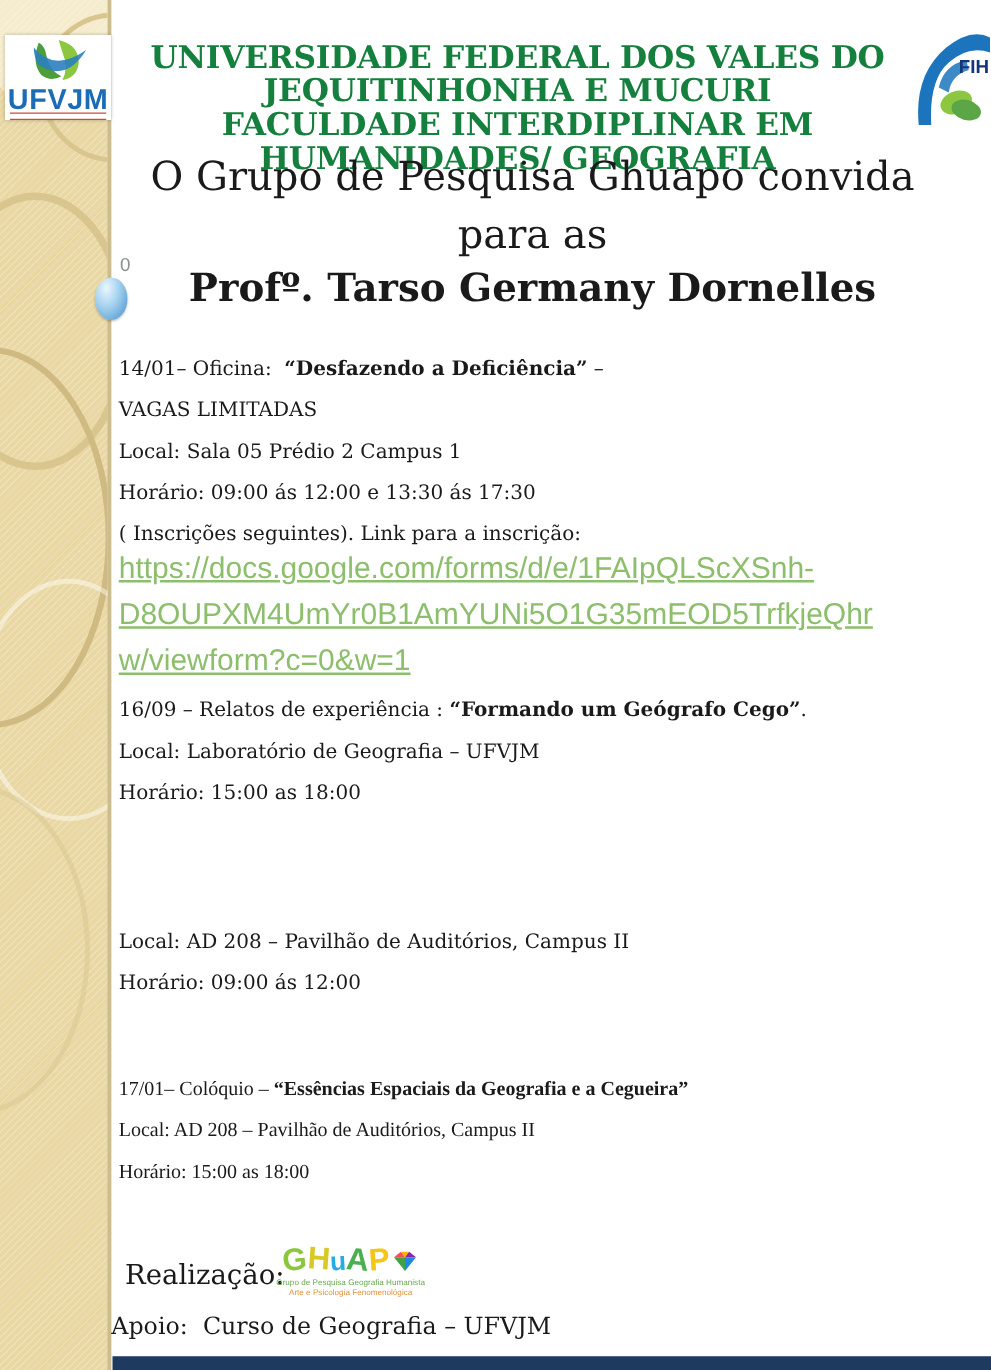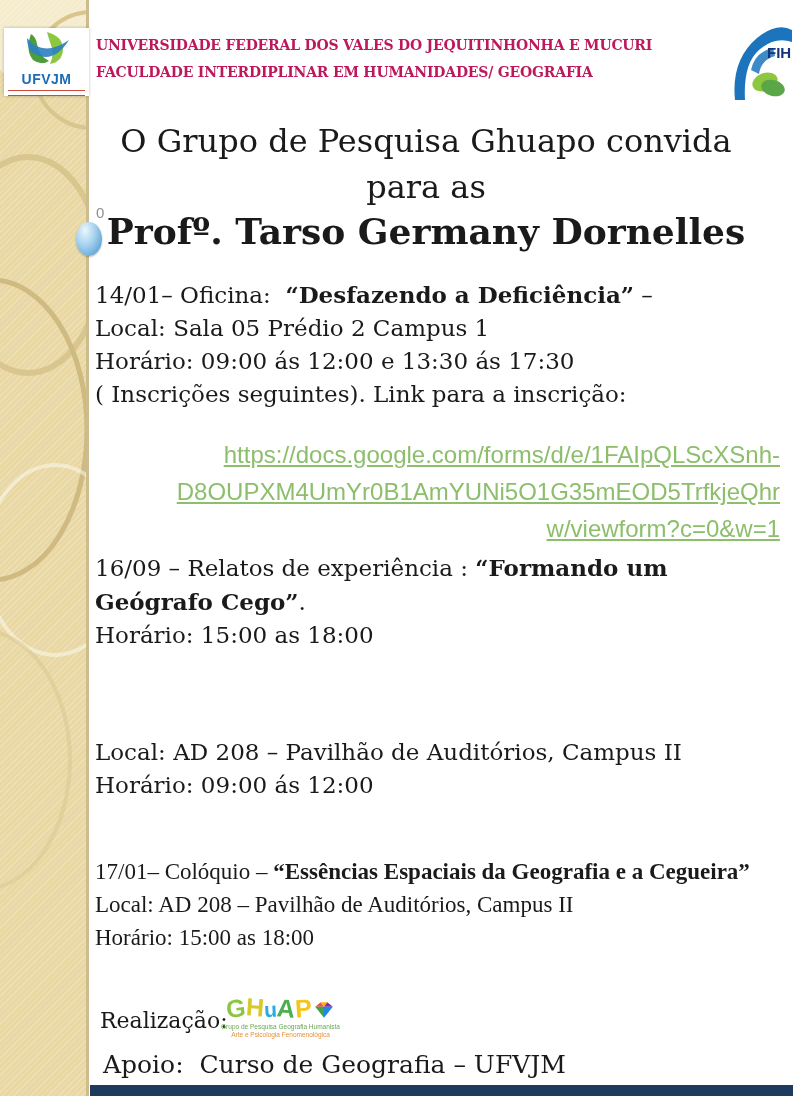--- a/index.html
+++ b/index.html
@@ -26,52 +26,52 @@
   #slide-number{
     position:absolute; left:96px; top:204px; font-family:"Liberation Sans", sans-serif;
     font-size:15px; color:#8c9091;
   }
   
   #ufvjm-logo{
     position:absolute; left:4px; top:28px; width:85px; height:68px; background:#ffffff;
     box-shadow:0 0 3px rgba(0,0,0,.25); text-align:center;
   }
   #ufvjm-logo .uf-text{
-    font-family:"Liberation Sans", sans-serif; font-weight:bold; font-size:14px;
+    font-family:"Liberation Sans", sans-serif; font-weight:bold; font-size:23px;
     color:#1b6cb5; letter-spacing:.5px; line-height:18px; margin-top:-2px;
   }
   #ufvjm-logo .uf-redline{
     margin:2px 4px 0 4px; height:4px;
     color:#c0392b; font-size:3.5px; line-height:4px; overflow:hidden;
     border-top:1px solid #cf4a3a; border-bottom:1px solid #cf4a3a;
   }
   #header-title{
-    position:absolute; left:96px; top:32px; width:636px; 
-    font-size:14px; font-weight:600; letter-spacing:-.2px; line-height:27px; color:#be185d;
+    position:absolute; left:96px; top:32px; width:636px; text-align:center;
+    font-size:25px; font-weight:600; letter-spacing:-.2px; line-height:27px; color:#15803d;
   }
   #fih-logo{ position:absolute; right:0px; top:26px; width:62px; height:80px;text-align:right; }
   
   #title-block{ position:absolute; left:92px; top:118px; width:668px; text-align:center; }
   #title-block .t1{ font-size:32px; line-height:46px; }
   #title-block .t2{ font-size:28px; line-height:44px; }
-  #title-block .t3{ font-size:36px; line-height:42px; font-weight:bold; }
+  #title-block .t3{ font-size:31px; line-height:42px; font-weight:bold; }
   
-  .event{ position:absolute; left:95px; width:685px; font-size:23px; line-height:33px; }
+  .event{ position:absolute; left:95px; width:685px; font-size:16px; line-height:33px; }
   .event div, .event span{ white-space:pre-wrap; }
   .q{ font-weight:bold; }
   #event-1{ top:278px; } #event-2{ top:551px; } #event-3{ top:736px; } #event-4{ top:855px;font-family:Liberation Serif, serif; }
   
   #link-block{
     position:absolute; left:95px; top:436px; width:685px;
-    font-family:"Liberation Sans", sans-serif; font-size:24px; line-height:37px;text-align:right;
+    font-family:"Liberation Sans", sans-serif; font-size:24px; line-height:37px;
   }
   #link-block a{ color:#8cbe6c; text-decoration:underline; cursor:pointer; }
   
   #realizacao{ position:absolute; left:100px; top:1008px; font-size:22px; }
-  #apoio{ position:absolute; left:103px; top:1050px; font-size:25px; white-space:pre-wrap; }
+  #apoio{ position:absolute; left:89px; top:1050px; font-size:19px; white-space:pre-wrap; }
   #ghuap-logo{ position:absolute; left:213px; top:995px; width:135px; height:54px; text-align:center;}
   #ghuap-letters{ font-family:"Liberation Sans", sans-serif; font-weight:bold; font-size:25px; line-height:26px;}
   #ghuap-letters span{ display:inline-block; }
   #ghuap-letters .l0{ transform:rotate(-6deg); }
   #ghuap-letters .l1{ transform:rotate(4deg) translateY(-1px); }
   #ghuap-letters .l2{ transform:rotate(-3deg); font-size:21px; }
   #ghuap-letters .l3{ transform:rotate(5deg); }
   #ghuap-letters .l4{ transform:rotate(-4deg); }
   #ghuap-gem{ display:inline-block; vertical-align:middle; margin-left:1px; }
   .ghuap-sub{ font-family:"Liberation Sans", sans-serif; font-size:6.5px; line-height:8px; }
@@ -123,33 +123,35 @@
     </svg>
   </div>
 
   <div id="title-block">
     <div class="t1">O Grupo de Pesquisa Ghuapo convida para as</div>
     <div class="t3">Profº. Tarso Germany Dornelles</div>
   </div>
 
   <div class="event" id="event-1">
     <div><span>14/01– Oficina:  </span><span class="q">“Desfazendo a Deficiência”</span><span> –</span></div>
+    <div>VAGAS LIMITADAS</div>
     <div>Local: Sala 05 Prédio 2 Campus 1</div>
     <div>Horário: 09:00 ás 12:00 e 13:30 ás 17:30</div>
     <div>( Inscrições seguintes). Link para a inscrição:</div>
   </div>
 
   <div id="link-block">
     <a>https://docs.google.com/forms/d/e/1FAIpQLScXSnh-</a><br>
     <a>D8OUPXM4UmYr0B1AmYUNi5O1G35mEOD5TrfkjeQhr</a><br>
     <a>w/viewform?c=0&amp;w=1</a>
   </div>
 
   <div class="event" id="event-2">
     <div><span>16/09 – Relatos de experiência : </span><span class="q">“Formando um Geógrafo Cego”</span><span>.</span></div>
+    <div>Local: Laboratório de Geografia – UFVJM</div>
     <div>Horário: 15:00 as 18:00</div>
   </div>
 
   <div class="event" id="event-3">
     <div>Local: AD 208 – Pavilhão de Auditórios, Campus II</div>
     <div>Horário: 09:00 ás 12:00</div>
   </div>
 
   <div class="event" id="event-4">
     <div><span>17/01– Colóquio – </span><span class="q">“Essências Espaciais da Geografia e a Cegueira”</span><span></span></div>

